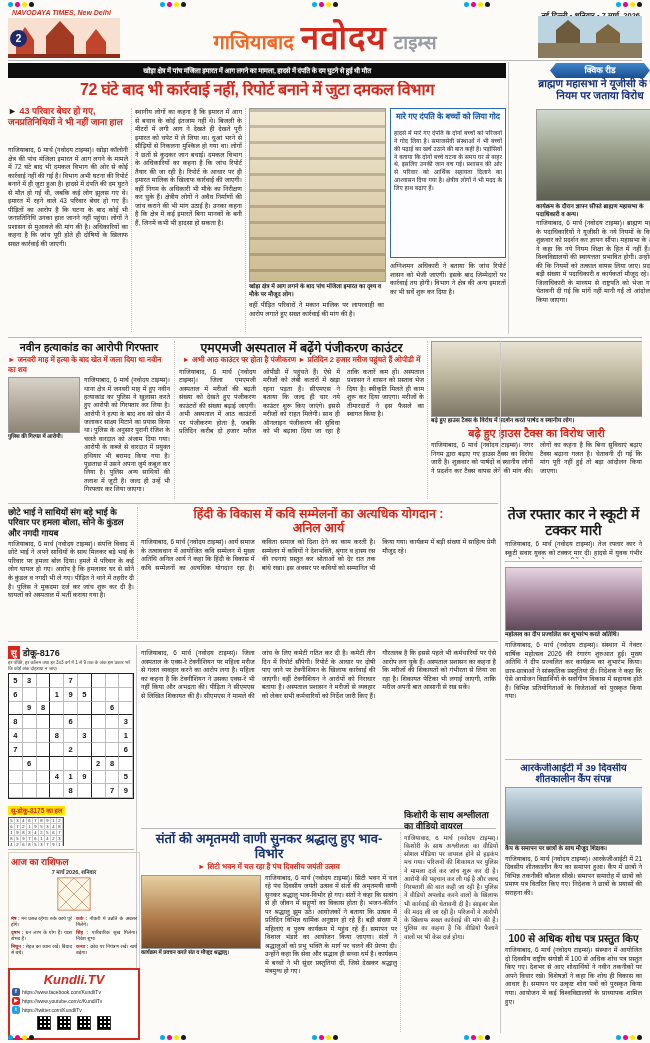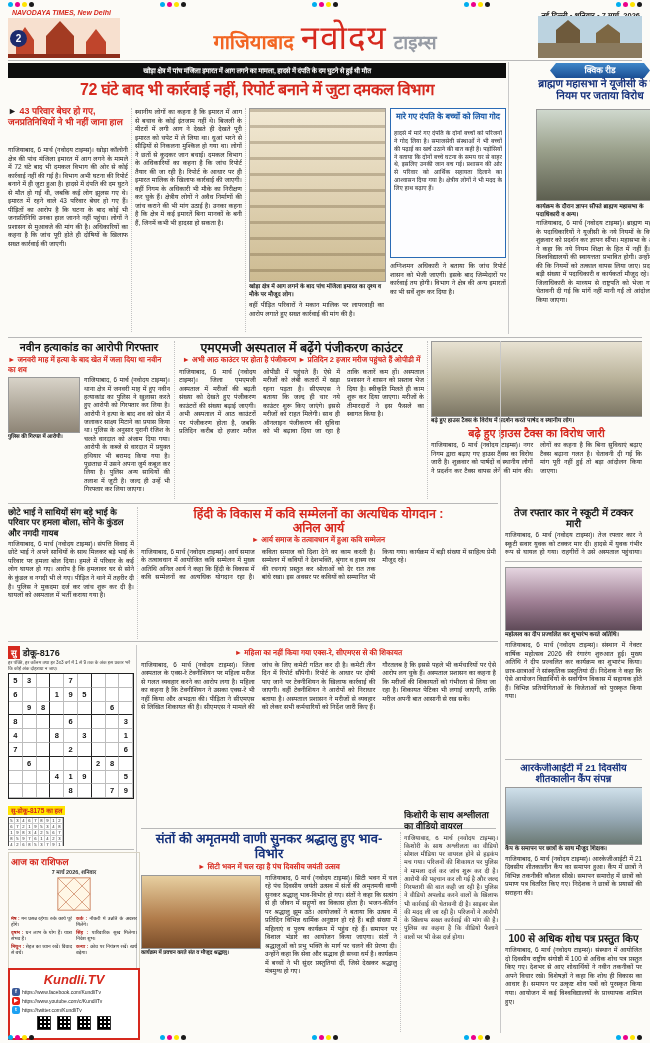--- a/index.html
+++ b/index.html
@@ -93,21 +93,21 @@
       <path d="M38 40 V18 L52 3 L66 18 V40 Z" fill="#a33b22"></path>
       <path d="M78 40 V24 L88 11 L98 24 V40 Z" fill="#c0452c"></path>
       <rect y="36" width="112" height="4" fill="#8d2d1b"></rect>
     </svg>
   </div>
   <div class="abs" style="left:10px;top:30px;width:17px;height:17px;border-radius:50%;background:#1d2b6d;color:#fff;
        font-weight:bold;font-size:10px;display:flex;align-items:center;justify-content:center">2</div>
 
   <div class="abs" style="left:130px;top:14px;width:390px;display:flex;justify-content:center;align-items:baseline;gap:7px">
     <span style="color:#f26522;font-weight:bold;font-size:20px">गाजियाबाद</span>
-    <span style="color:#d6291e;font-weight:normal;font-size:33px;letter-spacing:1px">नवोदय</span>
+    <span style="color:#d6291e;font-weight:bold;font-size:33px;letter-spacing:1px">नवोदय</span>
     <span style="color:#979ca5;font-weight:bold;font-size:19px">टाइम्स</span>
   </div>
 
   <div class="abs" style="right:10px;top:10px;font-size:7.5px;font-weight:bold;color:#222">नई दिल्ली • शनिवार • 7 मार्च, 2026</div>
 
   <div class="abs photo" style="right:8px;top:16px;width:104px;height:42px">
     <svg width="104" height="42" viewBox="0 0 104 42">
       <rect width="104" height="42" fill="#bcd3e0"></rect>
       <rect y="27" width="104" height="15" fill="#8a7a5e"></rect>
       <path d="M18 27 V14 L30 4 L42 14 V27 Z" fill="#6e5a3c"></path>
@@ -186,43 +186,41 @@
   <div class="abs hd" style="left:8px;width:490px;top:503px"></div>
 
   <div class="abs" style="left:8px;top:507px;width:126px;height:132px;overflow:hidden">
     <div style="font-weight:bold;font-size:8.6px;line-height:1.2">छोटे भाई ने साथियों संग बड़े भाई के परिवार पर हमला बोला, सोने के कुंडल और नगदी गायब</div>
     <div class="bodytxt" style="height:84px;margin-top:2px">गाजियाबाद, 6 मार्च (नवोदय टाइम्स)। संपत्ति विवाद में छोटे भाई ने अपने साथियों के साथ मिलकर बड़े भाई के परिवार पर हमला बोल दिया। हमले में परिवार के कई लोग घायल हो गए। आरोप है कि हमलावर घर से सोने के कुंडल व नगदी भी ले गए। पीड़ित ने थाने में तहरीर दी है। पुलिस ने मुकदमा दर्ज कर जांच शुरू कर दी है। घायलों को अस्पताल में भर्ती कराया गया है।</div>
   </div>
   <div class="abs dotv" style="left:137px;top:507px;height:132px"></div>
 
   <div class="abs" style="left:141px;top:507px;width:355px;height:132px;overflow:hidden">
     <div class="hl red" style="font-size:12.5px;width:260px;margin:0 auto">हिंदी के विकास में कवि सम्मेलनों का अत्यधिक योगदान : अनिल आर्य</div>
-    <div class="bullet" style="text-align:center"><span>►</span>
-      <span>आर्य समाज के तत्वावधान में हुआ कवि सम्मेलन</span></div>
     <div class="bodytxt colgap3" style="height:78px;margin-top:3px">गाजियाबाद, 6 मार्च (नवोदय टाइम्स)। आर्य समाज के तत्वावधान में आयोजित कवि सम्मेलन में मुख्य अतिथि अनिल आर्य ने कहा कि हिंदी के विकास में कवि सम्मेलनों का अत्यधिक योगदान रहा है। कविता समाज को दिशा देने का काम करती है। सम्मेलन में कवियों ने देशभक्ति, श्रृंगार व हास्य रस की रचनाएं प्रस्तुत कर श्रोताओं को देर रात तक बांधे रखा। इस अवसर पर कवियों को सम्मानित भी किया गया। कार्यक्रम में बड़ी संख्या में साहित्य प्रेमी मौजूद रहे।</div>
   </div>
 
   <div class="abs vd" style="left:500px;top:341px;height:692px"></div>
 
   <div class="abs" style="left:505px;top:507px;width:137px;height:52px;overflow:hidden">
-    <div class="hl" style="font-size:10px">तेज रफ्तार कार ने स्कूटी में टक्कर मारी</div>
+    <div class="hl" style="font-size:14px">तेज रफ्तार कार ने स्कूटी में टक्कर मारी</div>
     <div class="bodytxt" style="height:26px;margin-top:2px">गाजियाबाद, 6 मार्च (नवोदय टाइम्स)। तेज रफ्तार कार ने स्कूटी सवार युवक को टक्कर मार दी। हादसे में युवक गंभीर रूप से घायल हो गया। राहगीरों ने उसे अस्पताल पहुंचाया। पुलिस ने कार चालक के खिलाफ मामला दर्ज कर लिया है।</div>
   </div>
   <div class="abs hd" style="left:505px;width:137px;top:561px"></div>
 
   <div class="abs" style="left:505px;top:565px;width:137px;height:192px;overflow:hidden">
     <div class="photo" style="width:137px;height:62px;margin-top:2px;border:1px solid #999;
          background:linear-gradient(180deg,#e5d5e0 0,#9f7f94 55%,#5f4a58 100%)"></div>
     <div class="cap" style="height:8px">महोत्सव का दीप प्रज्वलित कर शुभारंभ करते अतिथि।</div>
     <div class="bodytxt" style="height:88px;margin-top:2px">गाजियाबाद, 6 मार्च (नवोदय टाइम्स)। संस्थान में नेक्टर वार्षिक महोत्सव 2026 की रंगारंग शुरुआत हुई। मुख्य अतिथि ने दीप प्रज्वलित कर कार्यक्रम का शुभारंभ किया। छात्र-छात्राओं ने सांस्कृतिक प्रस्तुतियां दीं। निदेशक ने कहा कि ऐसे आयोजन विद्यार्थियों के सर्वांगीण विकास में सहायक होते हैं। विभिन्न प्रतियोगिताओं के विजेताओं को पुरस्कृत किया गया।</div>
   </div>
   <div class="abs hd" style="left:505px;width:137px;top:759px"></div>
 
   <div class="abs" style="left:505px;top:763px;width:137px;height:164px;overflow:hidden">
-    <div class="hl navy" style="font-size:9.8px">आरकेजीआईटी में 21 दिवसीय शीतकालीन कैंप संपन्न</div>
+    <div class="hl navy" style="font-size:9.8px">आरकेजीआईटी में 39 दिवसीय शीतकालीन कैंप संपन्न</div>
     <div class="photo" style="width:137px;height:56px;margin-top:2px;border:1px solid #999;
          background:linear-gradient(180deg,#cfe0ea 0,#96a9b5 55%,#6c7a74 100%)"></div>
     <div class="cap" style="height:8px">कैंप के समापन पर छात्रों के साथ मौजूद शिक्षक।</div>
     <div class="bodytxt" style="height:68px;margin-top:2px">गाजियाबाद, 6 मार्च (नवोदय टाइम्स)। आरकेजीआईटी में 21 दिवसीय शीतकालीन कैंप का समापन हुआ। कैंप में छात्रों ने विभिन्न तकनीकी कौशल सीखे। समापन समारोह में छात्रों को प्रमाण पत्र वितरित किए गए। निदेशक ने छात्रों के प्रयासों की सराहना की।</div>
   </div>
   <div class="abs hd" style="left:505px;width:137px;top:929px"></div>
 
   <div class="abs" style="left:505px;top:933px;width:137px;height:100px;overflow:hidden">
     <div class="hl" style="font-size:10.2px">100 से अधिक शोध पत्र प्रस्तुत किए</div>
     <div class="bodytxt" style="height:72px;margin-top:2px">गाजियाबाद, 6 मार्च (नवोदय टाइम्स)। संस्थान में आयोजित दो दिवसीय राष्ट्रीय संगोष्ठी में 100 से अधिक शोध पत्र प्रस्तुत किए गए। देशभर से आए शोधार्थियों ने नवीन तकनीकों पर अपने विचार रखे। विशेषज्ञों ने कहा कि शोध ही विकास का आधार है। समापन पर उत्कृष्ट शोध पत्रों को पुरस्कृत किया गया। आयोजन में कई विश्वविद्यालयों के प्राध्यापक शामिल हुए।</div>
@@ -408,22 +406,20 @@
       </div>
     <div style="display:flex;gap:6px;justify-content:center;margin-top:2px">
       <span class="qr"></span>
       <span class="qr"></span>
       <span class="qr"></span>
       <span class="qr"></span>
     </div>
   </div>
 
   <div class="abs" style="left:141px;top:646px;width:355px;height:178px;overflow:hidden">
-    <div class="bullet" style="text-align:center;margin-top:2px"><span>►</span>
-      <span>महिला का नहीं किया गया एक्स-रे, सीएमएस से की शिकायत</span></div>
     <div class="bodytxt colgap3" style="height:128px;margin-top:3px">गाजियाबाद, 6 मार्च (नवोदय टाइम्स)। जिला अस्पताल के एक्स-रे टेक्नीशियन पर महिला मरीज से गलत व्यवहार करने का आरोप लगा है। महिला का कहना है कि टेक्नीशियन ने उसका एक्स-रे भी नहीं किया और अभद्रता की। पीड़िता ने सीएमएस से लिखित शिकायत की है। सीएमएस ने मामले की जांच के लिए कमेटी गठित कर दी है। कमेटी तीन दिन में रिपोर्ट सौंपेगी। रिपोर्ट के आधार पर दोषी पाए जाने पर टेक्नीशियन के खिलाफ कार्रवाई की जाएगी। वहीं टेक्नीशियन ने आरोपों को निराधार बताया है। अस्पताल प्रशासन ने मरीजों से व्यवहार को लेकर सभी कर्मचारियों को निर्देश जारी किए हैं। गौरतलब है कि इससे पहले भी कर्मचारियों पर ऐसे आरोप लग चुके हैं। अस्पताल प्रशासन का कहना है कि मरीजों की शिकायतों को गंभीरता से लिया जा रहा है। शिकायत पेटिका भी लगाई जाएगी, ताकि मरीज अपनी बात आसानी से रख सकें।</div>
   </div>
 
   <div class="abs hd" style="left:141px;width:355px;top:828px"></div>
 
   <div class="abs" style="left:141px;top:832px;width:256px;height:200px;overflow:hidden">
     <div class="hl navy" style="font-size:13px;width:230px;margin:0 auto">संतों की अमृतमयी वाणी सुनकर श्रद्धालु हुए भाव-विभोर</div>
     <div class="bullet" style="text-align:center;margin:1px 0 2px"><span>►</span>
       <span>सिटी भवन में चल रहा है पंच दिवसीय जयंती उत्सव</span></div>
     <div>

